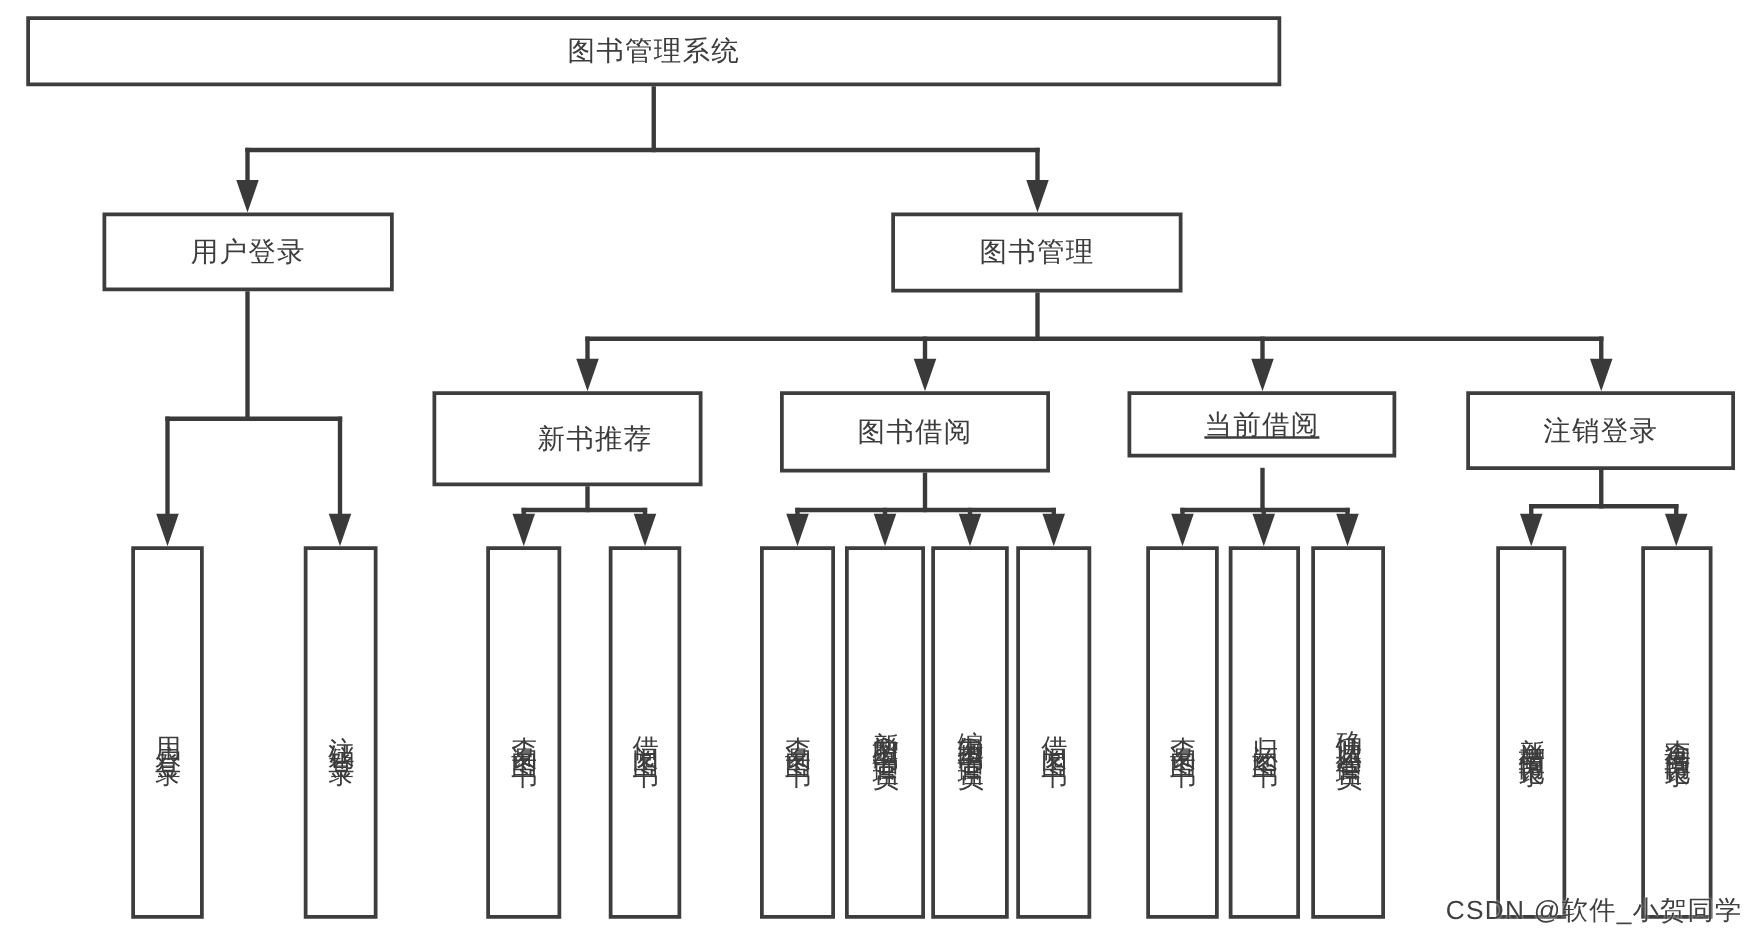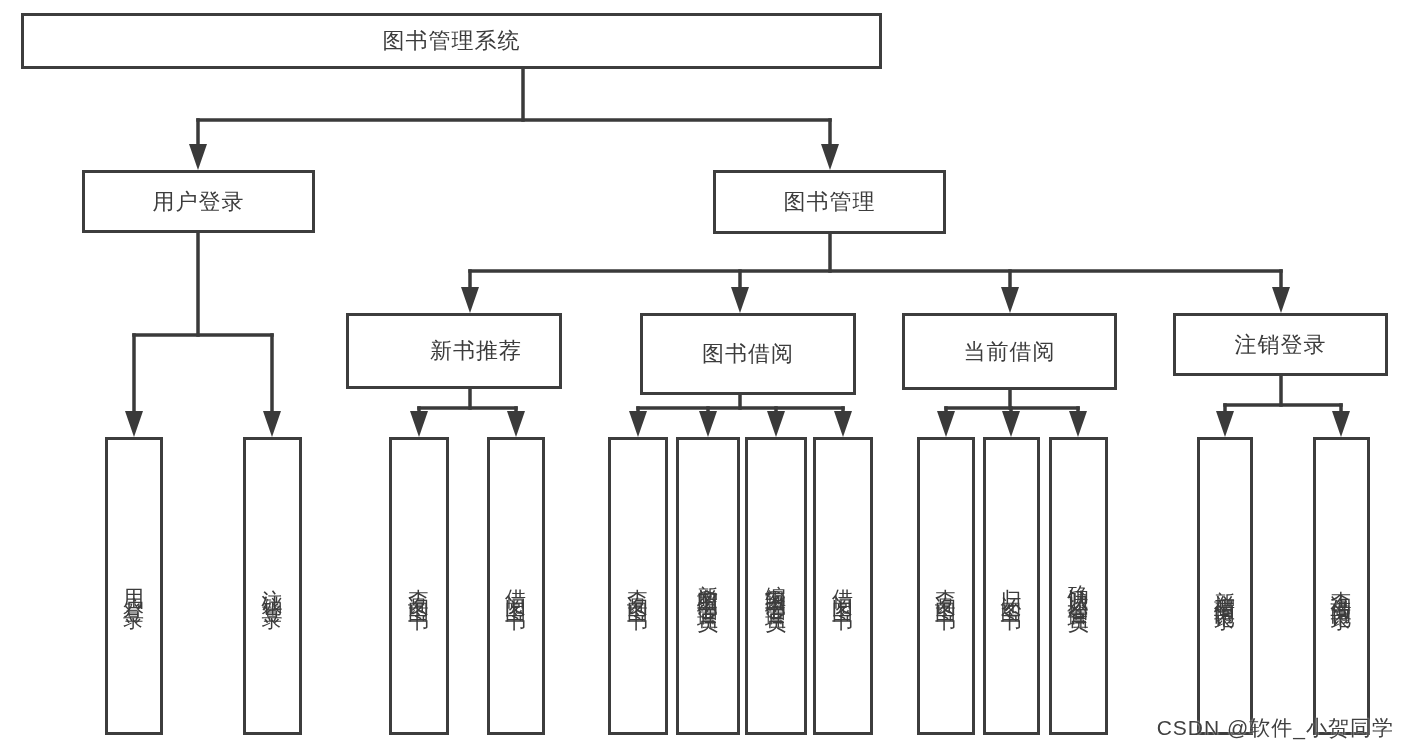--- a/index.html
+++ b/index.html
@@ -119,28 +119,28 @@
       <polygon points="767,411 785,411 776,437"></polygon>
       <polygon points="834,411 852,411 843,437"></polygon>
       <polygon points="937,411 955,411 946,437"></polygon>
       <polygon points="1002,411 1020,411 1011,437"></polygon>
       <polygon points="1069,411 1087,411 1078,437"></polygon>
       <polygon points="1216,411 1234,411 1225,437"></polygon>
       <polygon points="1332,411 1350,411 1341,437"></polygon>
     </g>
   </svg>
 
-  <div class="node h" style="left:21px; top:13px; width:861px; height:56px;">图书管理系统</div>
+  <div class="node h" style="left:21px; top:13px; width:1004px; height:56px;">图书管理系统</div>
 
   <div class="node h" style="left:82px; top:170px; width:233px; height:63px;">用户登录</div>
   <div class="node h" style="left:713px; top:170px; width:233px; height:64px;text-align:right;">图书管理</div>
 
   <div class="node h" style="left:346px; top:313px; width:216px; height:76px;padding-left:44px;">新书推荐</div>
-  <div class="node h" style="left:640px; top:313px; width:216px; height:82px;">图书借阅</div>
-  <div class="node h" style="left:902px; top:313px; width:215px; height:77px;">当前借阅</div>
+  <div class="node h" style="left:624px; top:313px; width:216px; height:65px;">图书借阅</div>
+  <div class="node h" style="left:902px; top:313px; width:215px; height:53px;text-decoration:underline;">当前借阅</div>
   <div class="node h" style="left:1173px; top:313px; width:215px; height:63px;">注销登录</div>
 
   <div class="node v" style="left:105px; top:437px; width:58px; height:298px;">
     <span class="vtext">用户登录</span>
   </div>
   <div class="node v" style="left:243px; top:437px; width:59px; height:298px;">
     <span class="vtext">注销登录</span>
   </div>
 
   <div class="node v" style="left:389px; top:437px; width:60px; height:298px;">

